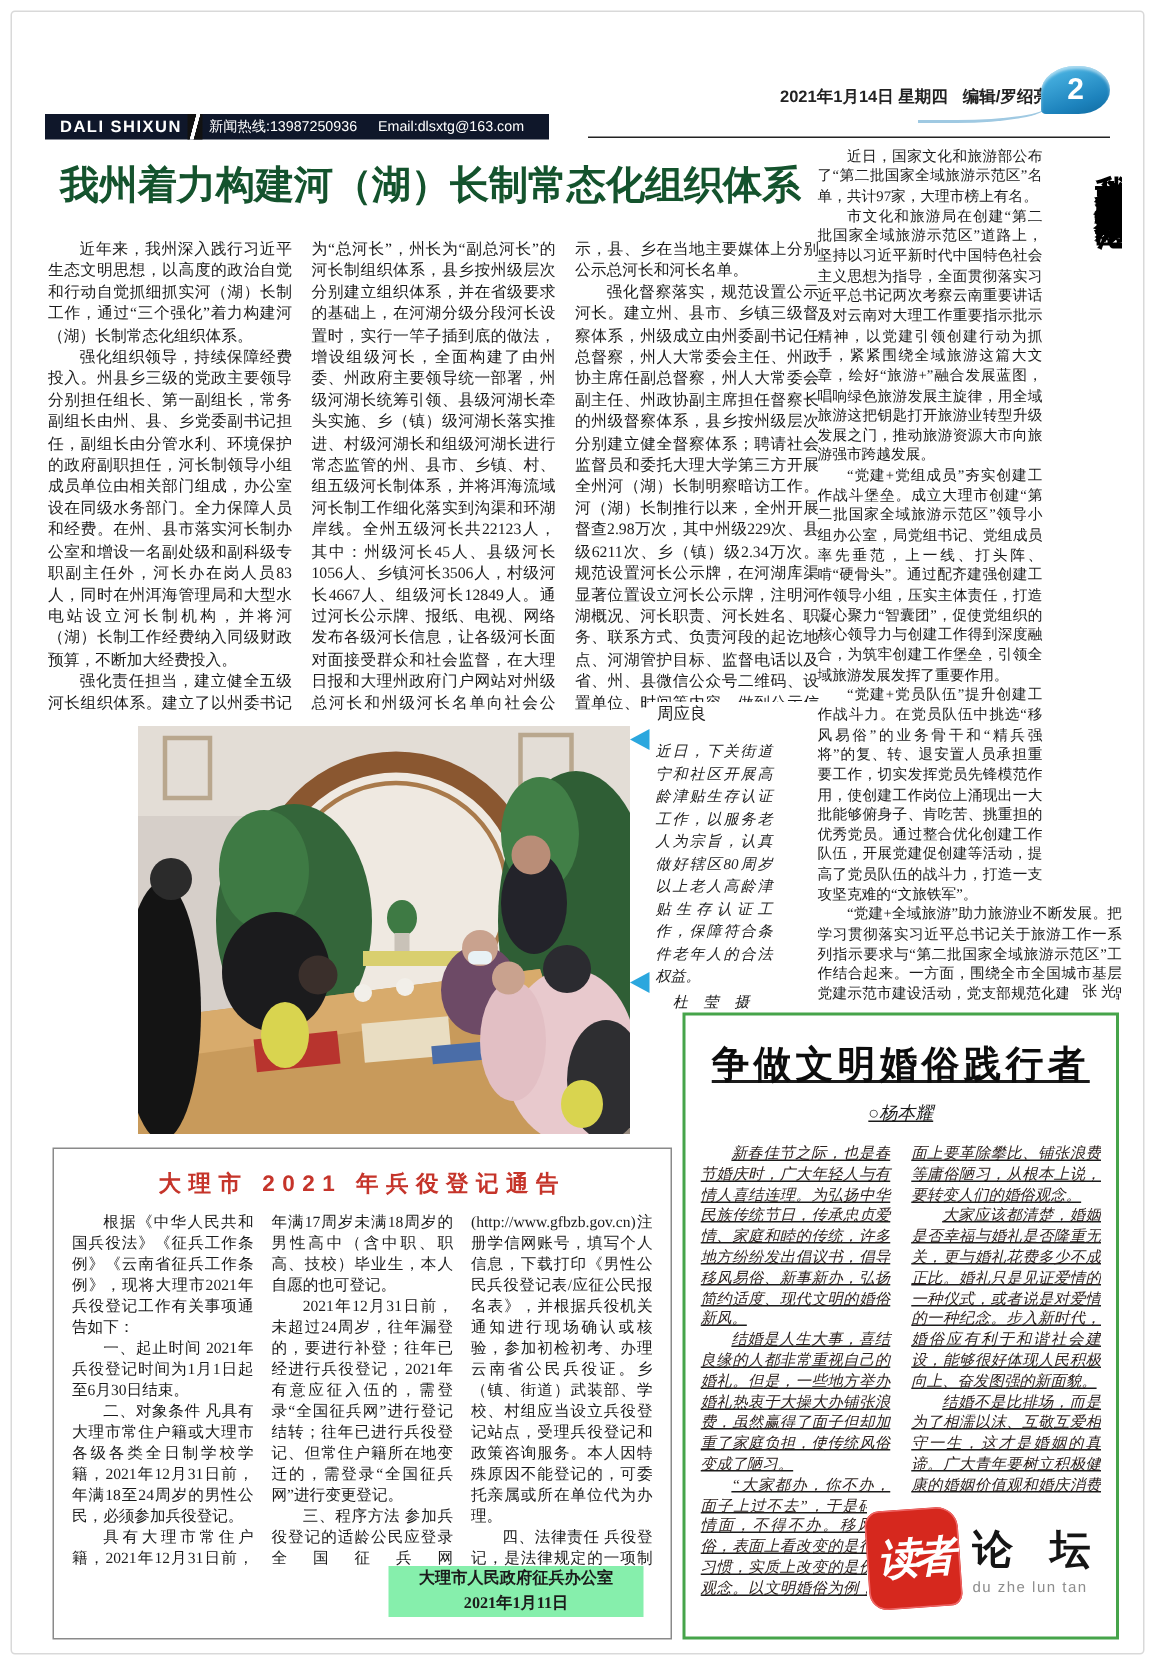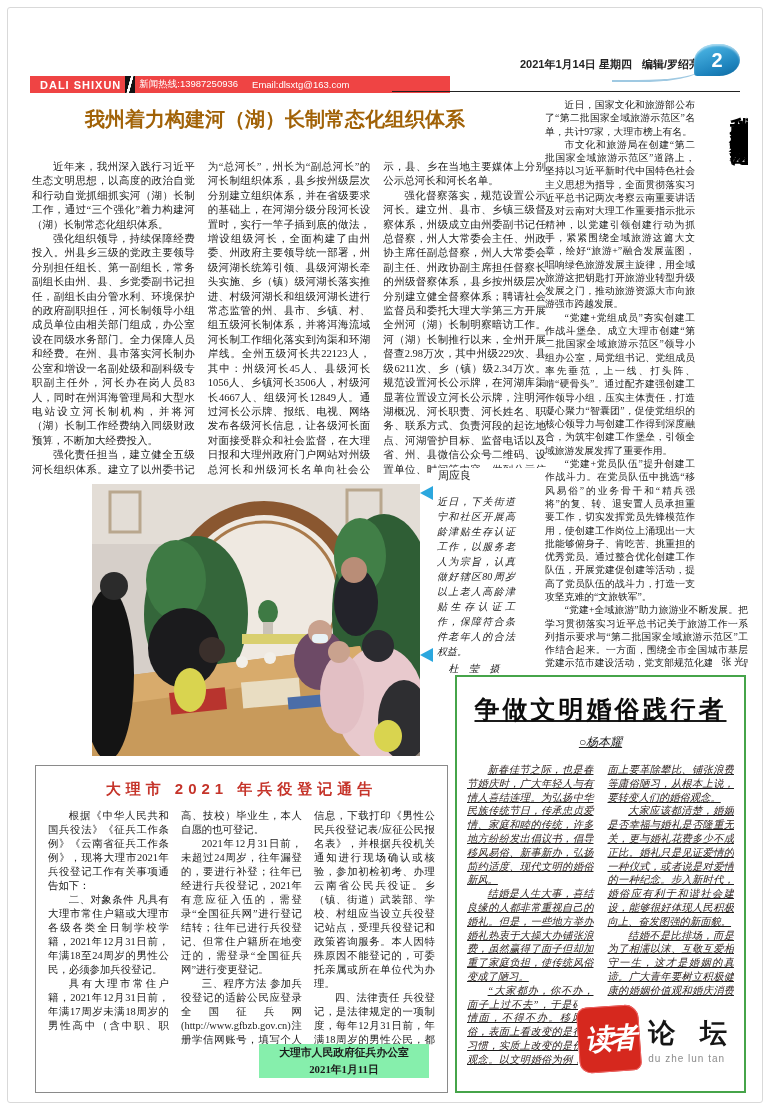--- a/index.html
+++ b/index.html
@@ -9,43 +9,43 @@
   .page-frame{position:absolute;left:7px;top:7px;right:7px;bottom:7px;border:1px solid #d9d9d9;border-radius:3px;pointer-events:none;}
 
   
   .masthead{position:absolute;left:30px;top:42px;height:34px;white-space:nowrap;}
   .mh-cn{font-family:"Liberation Serif",serif;color:#cf2e24;font-weight:bold;}
   .mh-a{font-size:27px;font-style:italic;letter-spacing:-2px;}
   .mh-b{font-size:40px;font-style:italic;letter-spacing:-2px;}
   .mh-c{font-size:25px;font-style:italic;}
   .mh-slash{color:#777;font-size:26px;margin:0 4px 0 8px;font-family:"Liberation Sans",sans-serif;}
   .mh-section{font-family:"Liberation Sans",sans-serif;font-weight:900;font-size:23px;color:#111;letter-spacing:2px;}
-  .mh-bar{position:absolute;left:30px;top:76px;width:420px;height:17px;background:#ef4444;color:#fff;
+  .mh-bar{position:absolute;left:30px;top:76px;width:336px;height:17px;background:#0f172a;color:#fff;
           font-family:"Liberation Sans",sans-serif;display:flex;align-items:center;}
   .mh-en{font-size:11px;font-weight:bold;letter-spacing:1px;padding-left:10px;}
   .mh-notch{width:10px;height:17px;background:linear-gradient(105deg,#121212 40%,#ffffff 42%,#ffffff 58%,#121212 60%);margin:0 4px;}
   .mh-hot,.mh-mail{font-size:9.5px;letter-spacing:0;}
   .mh-hot{margin-right:14px;}
   .dateline{position:absolute;left:520px;top:57px;width:170px;font-family:"Liberation Sans",sans-serif;
             font-size:11px;font-weight:bold;color:#222;white-space:nowrap;}
   .dateline .ed{margin-left:10px;}
   .badge-swoosh{position:absolute;left:612px;top:66px;width:86px;height:14px;
                 border-bottom:2px solid #9fc9e2;border-radius:0 0 70% 0;}
   .page-badge{position:absolute;left:694px;top:44px;width:46px;height:32px;
               background:linear-gradient(160deg,#53bdea 0%,#1d83bd 70%,#0f6aa0 100%);
               border-radius:55% 50% 50% 8%/60% 55% 55% 10%;
               color:#fff;font-family:"Liberation Sans",sans-serif;font-weight:900;font-size:20px;
               display:flex;align-items:center;justify-content:center;
               box-shadow:inset 0 2px 2px rgba(255,255,255,.55);}
   .head-rule{position:absolute;left:392px;top:91px;width:348px;height:0;border-top:1.5px solid #222;}
 
   
-  .headline1{position:absolute;left:16px;top:106px;width:518px;text-align:center;
+  .headline1{position:absolute;left:28px;top:106px;width:518px;text-align:center;
              font-family:"Liberation Sans","DejaVu Sans",sans-serif;font-weight:900;
-             font-size:20px;letter-spacing:0;color:#a16207;white-space:nowrap;}
+             font-size:26px;letter-spacing:0;color:#14532d;white-space:nowrap;}
   .art1{position:absolute;left:32px;top:160px;width:514px;height:330px;
         column-count:3;column-gap:13px;column-fill:auto;overflow:hidden;
         font-size:10.5px;line-height:14.4px;text-align:justify;}
   .art1 p,.art2 p,.notice-text p,.essay-text p{margin:0;text-indent:2em;}
   .byline1{position:absolute;left:432px;top:468px;width:110px;text-align:left;
            font-size:11px;background:#fff;padding-left:6px;}
 
   
   .art2{position:absolute;left:545px;top:98px;width:203px;height:572px;overflow:hidden;
         font-size:9.8px;line-height:13.3px;text-align:justify;}
@@ -177,20 +177,21 @@
   <div class="caption-arrow" style="left:420px;top:648px;"></div>
   <div class="caption">
     <span>近日，下关街道宁和社区开展高龄津贴生存认证工作，以服务老人为宗旨，认真做好辖区80周岁以上老人高龄津贴生存认证工作，保障符合条件老年人的合法权益。</span>
     <div class="credit">杜 莹 摄</div>
   </div>
 
   <div class="notice-box">
     <div class="notice-title">大理市 2021 年兵役登记通告</div>
     <div class="notice-text">
         <p>根据《中华人民共和国兵役法》《征兵工作条例》《云南省征兵工作条例》，现将大理市2021年兵役登记工作有关事项通告如下：</p>
+        <p>一、起止时间  2021年兵役登记时间为1月1日起至6月30日结束。</p>
         <p>二、对象条件  凡具有大理市常住户籍或大理市各级各类全日制学校学籍，2021年12月31日前，年满18至24周岁的男性公民，必须参加兵役登记。</p>
         <p>具有大理市常住户籍，2021年12月31日前，年满17周岁未满18周岁的男性高中（含中职、职高、技校）毕业生，本人自愿的也可登记。</p>
         <p>2021年12月31日前，未超过24周岁，往年漏登的，要进行补登；往年已经进行兵役登记，2021年有意应征入伍的，需登录“全国征兵网”进行登记结转；往年已进行兵役登记、但常住户籍所在地变迁的，需登录“全国征兵网”进行变更登记。</p>
         <p>三、程序方法  参加兵役登记的适龄公民应登录全国征兵网(http://www.gfbzb.gov.cn)注册学信网账号，填写个人信息，下载打印《男性公民兵役登记表/应征公民报名表》，并根据兵役机关通知进行现场确认或核验，参加初检初考、办理云南省公民兵役证。乡（镇、街道）武装部、学校、村组应当设立兵役登记站点，受理兵役登记和政策咨询服务。本人因特殊原因不能登记的，可委托亲属或所在单位代为办理。</p>
         <p>四、法律责任  兵役登记，是法律规定的一项制度，每年12月31日前，年满18周岁的男性公民，都应当在当年6月30日前进行兵役登记。</p>
       </div>
     <div class="notice-sign">
       <div>大理市人民政府征兵办公室</div>
       <div>2021年1月11日</div>
     </div>

